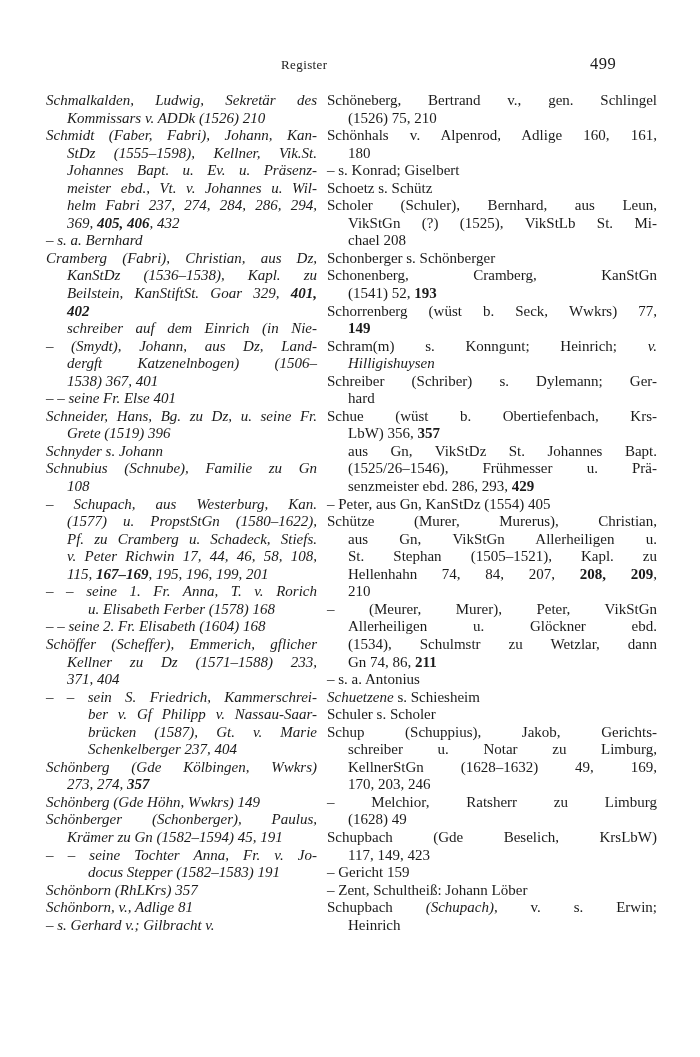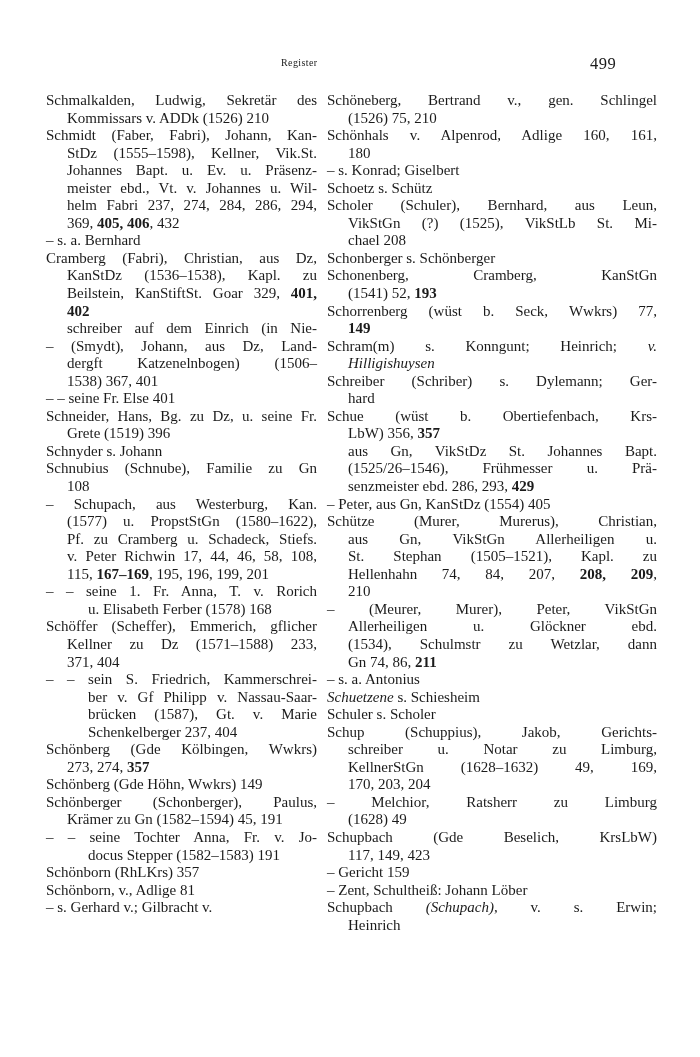--- a/index.html
+++ b/index.html
@@ -16,21 +16,21 @@
     color: #1b1b1b;
   }
   .page {
     position: absolute;
     inset: 0;
   }
   .running-head-title {
     position: absolute;
     left: 281px;
     top: 57px;
-    font-size: 10px;
+    font-size: 13px;
     letter-spacing: 0.4px;
   }
   .page-number {
     position: absolute;
     left: 543px;
     top: 54px;
     font-size: 16.5px;
     letter-spacing: 0.5px;
     margin-left: 47px;
   }
@@ -39,21 +39,21 @@
     top: 92px;
     left: 0;
     right: 0;
   }
   .col {
     position: absolute;
     top: 0;
     font-size: 15px;
     line-height: 17.55px;
   }
-  .col-left  { left: 46px;  width: 271px; }
+  .col-left  { left: 46px;  width: 271px; font-style: italic; }
   .col-right { left: 327px; width: 330px; }
   .entry { margin: 0; padding: 0; }
   .line {
     text-align: left;
   }
   .line.just {
     text-align: justify;
     text-align-last: justify;
   }
   .ind0 { padding-left: 0; }
@@ -117,20 +117,23 @@
           <div class="line ind1 just"><span>(1577) u. PropstStGn (1580–1622),</span></div>
           <div class="line ind1 just"><span>Pf. zu Cramberg u. Schadeck, Stiefs.</span></div>
           <div class="line ind1 just"><span>v. Peter Richwin 17, 44, 46, 58, 108,</span></div>
           <div class="line ind1"><span>115, </span><span class="b">167–169</span><span>, 195, 196, 199, 201</span></div>
         </div>
         <div class="entry">
           <div class="line ind0 just"><span>– – seine 1. Fr. Anna, T. v. Rorich</span></div>
           <div class="line ind2"><span>u. Elisabeth Ferber (1578) 168</span></div>
         </div>
         <div class="entry">
+          <div class="line ind0"><span>– – seine 2. Fr. Elisabeth (1604) 168</span></div>
+        </div>
+        <div class="entry">
           <div class="line ind0 just"><span>Schöffer (Scheffer), Emmerich, gflicher</span></div>
           <div class="line ind1 just"><span>Kellner zu Dz (1571–1588) 233,</span></div>
           <div class="line ind1"><span>371, 404</span></div>
         </div>
         <div class="entry">
           <div class="line ind0 just"><span>– – sein S. Friedrich, Kammerschrei-</span></div>
           <div class="line ind2 just"><span>ber v. Gf Philipp v. Nassau-Saar-</span></div>
           <div class="line ind2 just"><span>brücken (1587), Gt. v. Marie</span></div>
           <div class="line ind2"><span>Schenkelberger 237, 404</span></div>
         </div>
@@ -229,21 +232,21 @@
         <div class="entry">
           <div class="line ind0"><span class="i">Schuetzene</span><span> s. Schiesheim</span></div>
         </div>
         <div class="entry">
           <div class="line ind0"><span>Schuler s. Scholer</span></div>
         </div>
         <div class="entry">
           <div class="line ind0 just"><span>Schup (Schuppius), Jakob, Gerichts-</span></div>
           <div class="line ind1 just"><span>schreiber u. Notar zu Limburg,</span></div>
           <div class="line ind1 just"><span>KellnerStGn (1628–1632) 49, 169,</span></div>
-          <div class="line ind1"><span>170, 203, 204</span></div>
+          <div class="line ind1"><span>170, 203, 246</span></div>
         </div>
         <div class="entry">
           <div class="line ind0 just"><span>– Melchior, Ratsherr zu Limburg</span></div>
           <div class="line ind1"><span>(1628) 49</span></div>
         </div>
         <div class="entry">
           <div class="line ind0 just"><span>Schupbach (Gde Beselich, KrsLbW)</span></div>
           <div class="line ind1"><span>117, 149, 423</span></div>
         </div>
         <div class="entry">

